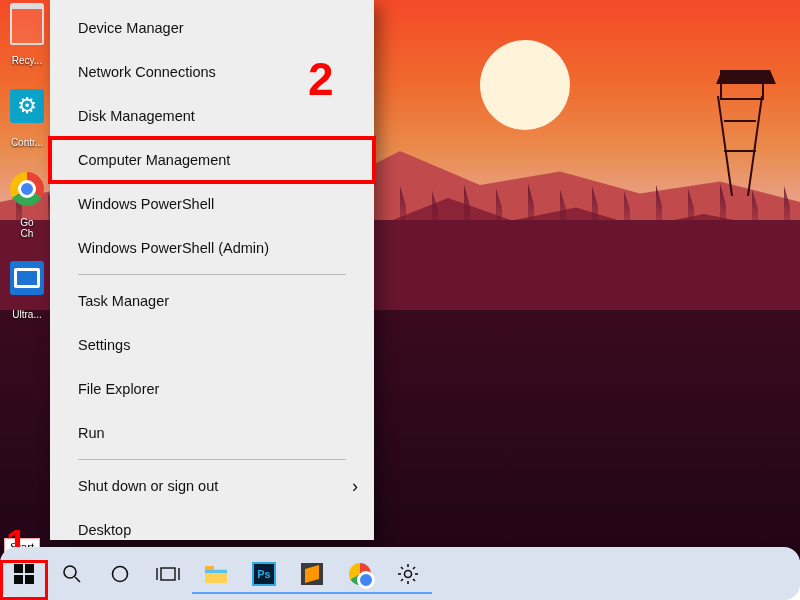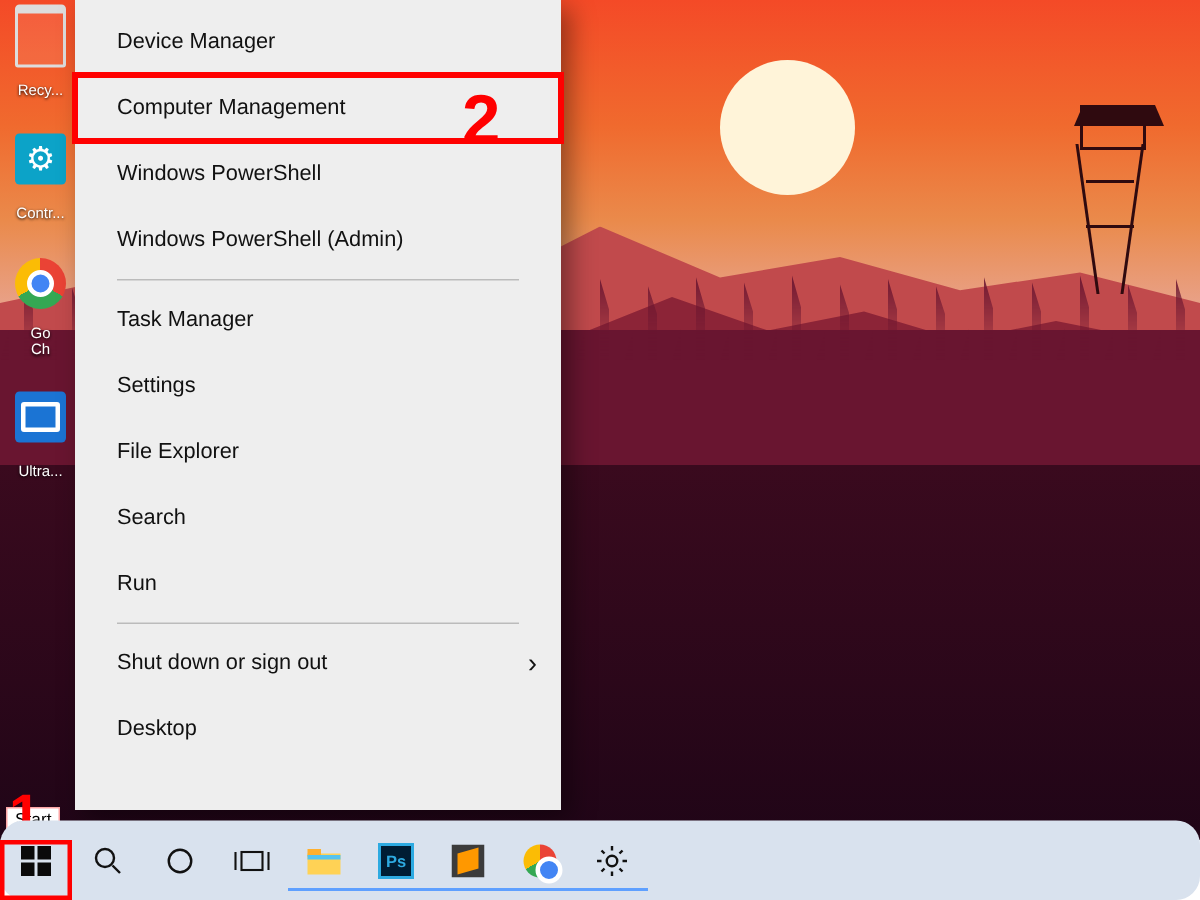--- a/index.html
+++ b/index.html
@@ -109,41 +109,44 @@
           <div class="ultra"></div>
         </div>
       <div class="lbl">Ultra...</div>
     </div>
   </div>
 
   <div class="winx">
     <div class="item">
         <span>Device Manager</span>
       </div>
+    <div class="item">
+        <span>Network Connections</span>
+      </div>
+    <div class="item">
+        <span>Disk Management</span>
+      </div>
     <div class="item highlighted">
         <span>Computer Management</span>
       </div>
     <div class="item">
         <span>Windows PowerShell</span>
       </div>
     <div class="item">
         <span>Windows PowerShell (Admin)</span>
       </div>
     <div class="sep"></div>
     <div class="item">
         <span>Task Manager</span>
       </div>
     <div class="item">
         <span>Settings</span>
       </div>
     <div class="item">
         <span>File Explorer</span>
-      </div>
-    <div class="item">
-        <span>Search</span>
       </div>
     <div class="item">
         <span>Run</span>
       </div>
     <div class="sep"></div>
     <div class="item">
       <span>Shut down or sign out</span>
       <span class="chev">›</span>
     </div>
     <div class="item">

